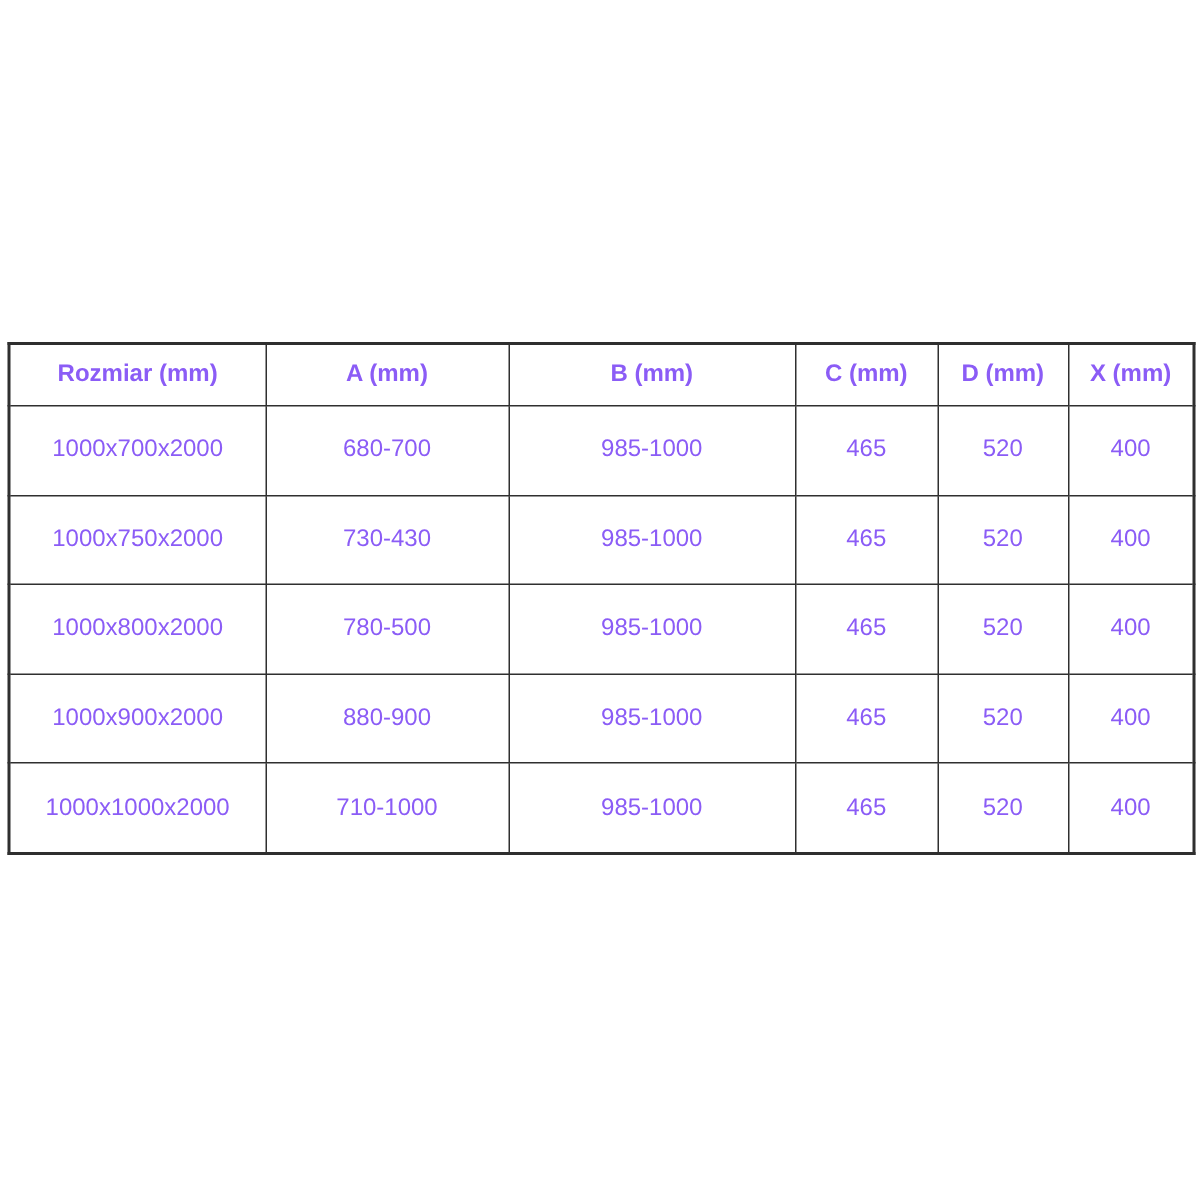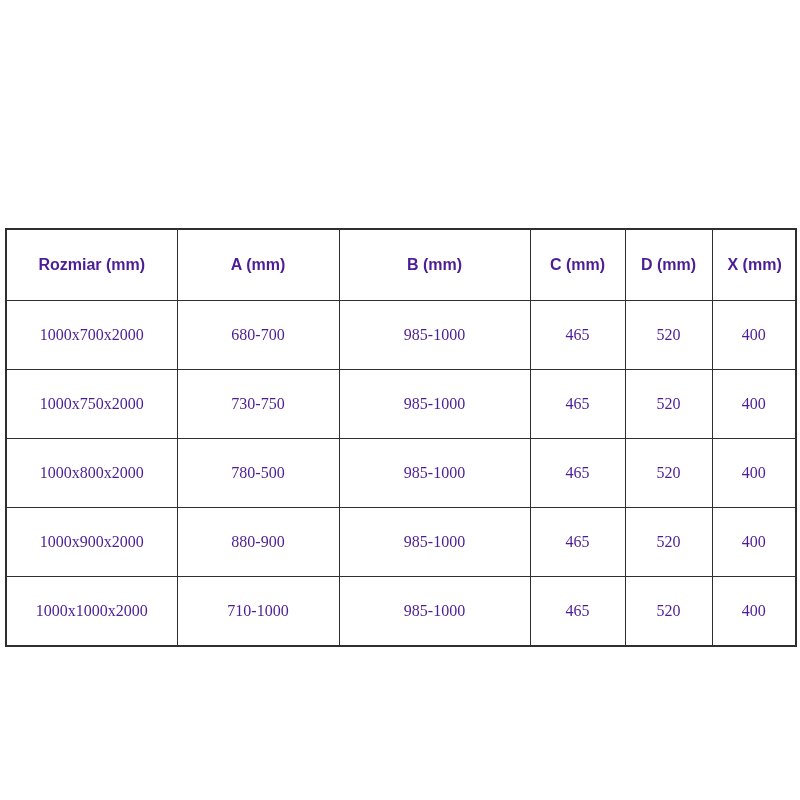--- a/index.html
+++ b/index.html
@@ -25,33 +25,32 @@
     table-layout: fixed;
     border: 2px solid #2f2f2f;
     background: #ffffff;
   }
   table.dim-table th,
   table.dim-table td {
     border: 1px solid #2f2f2f;
     text-align: center;
     vertical-align: middle;
     font-size: 16px;
-    color: #4c1d95;
-    padding: 15px;
+    color: #8b5cf6;
+    padding: 0;
     white-space: nowrap;
     overflow: hidden;
   }
   table.dim-table th {
     font-weight: bold;
     height: 40px;
   }
   table.dim-table td {
     font-weight: normal;
     height: 38px;
-    font-family: Liberation Serif, serif;
   }
 </style>
 </head>
 <body>
 
 <div class="page">
   <table class="dim-table">
     <colgroup>
       <col style="width:171px">
       <col style="width:162px">
@@ -74,21 +73,21 @@
         <tr>
           <td>1000x700x2000</td>
           <td>680-700</td>
           <td>985-1000</td>
           <td>465</td>
           <td>520</td>
           <td>400</td>
         </tr>
         <tr>
           <td>1000x750x2000</td>
-          <td>730-750</td>
+          <td>730-430</td>
           <td>985-1000</td>
           <td>465</td>
           <td>520</td>
           <td>400</td>
         </tr>
         <tr>
           <td>1000x800x2000</td>
           <td>780-500</td>
           <td>985-1000</td>
           <td>465</td>

